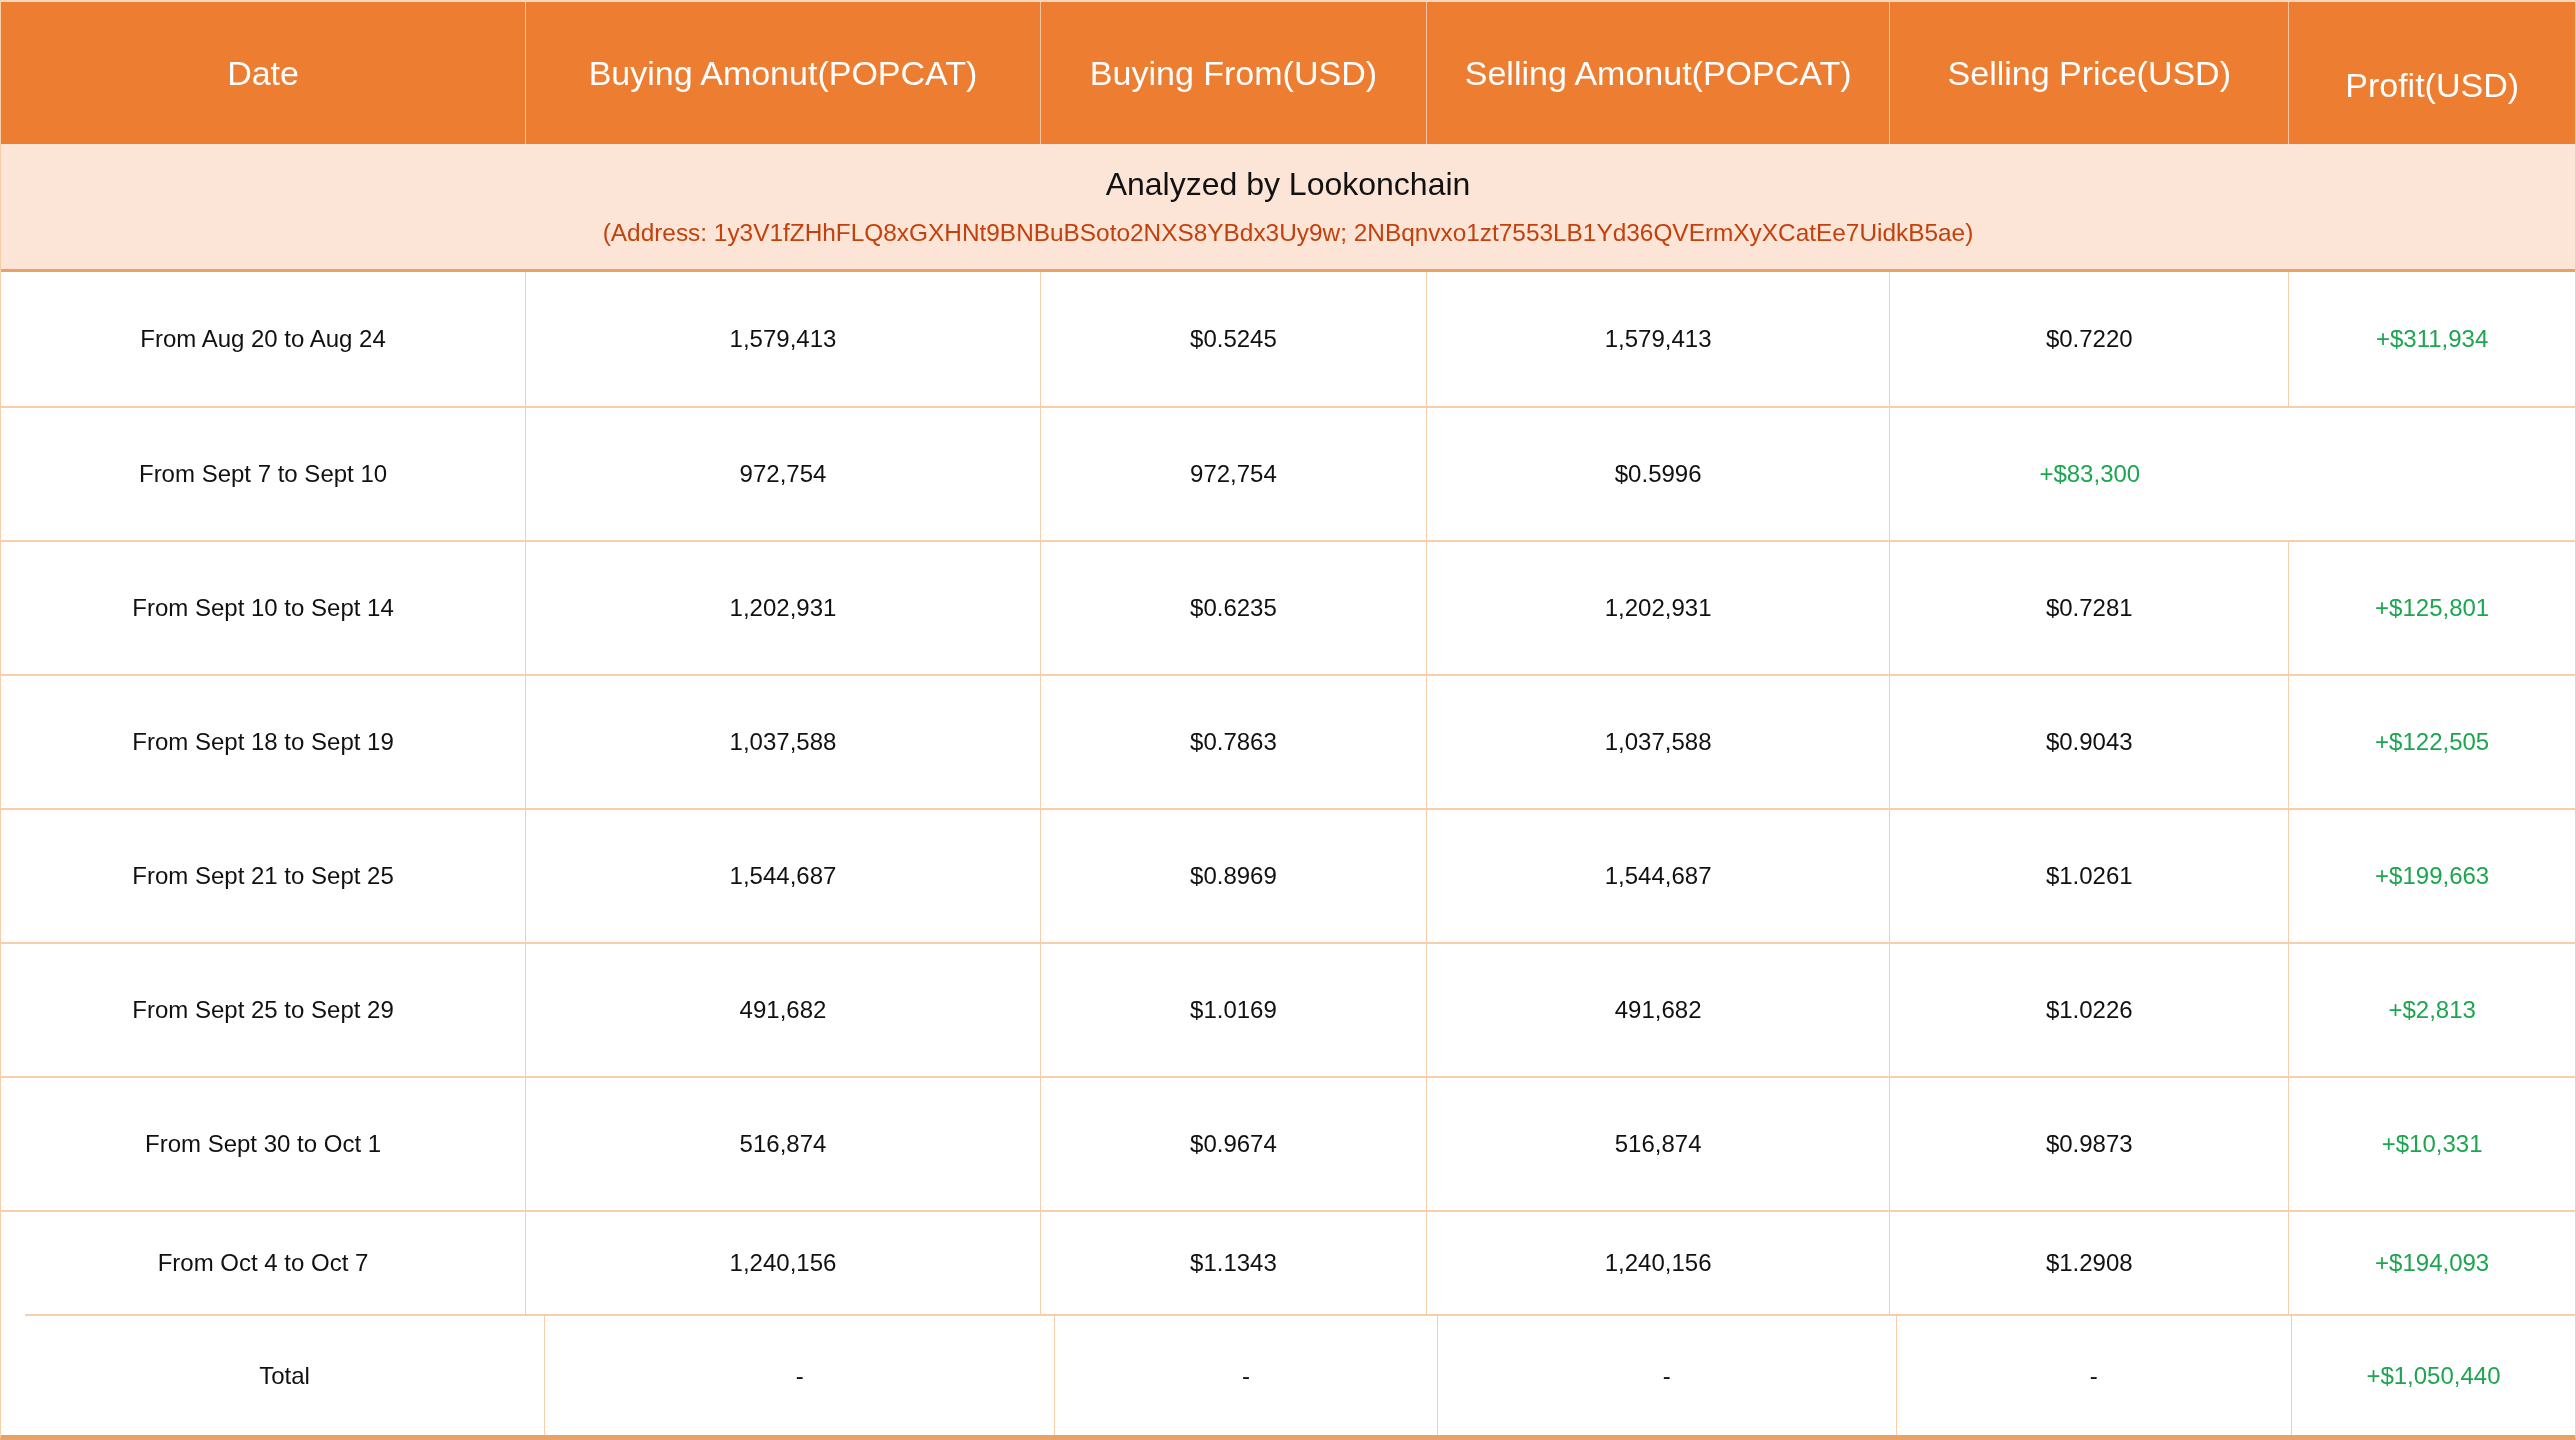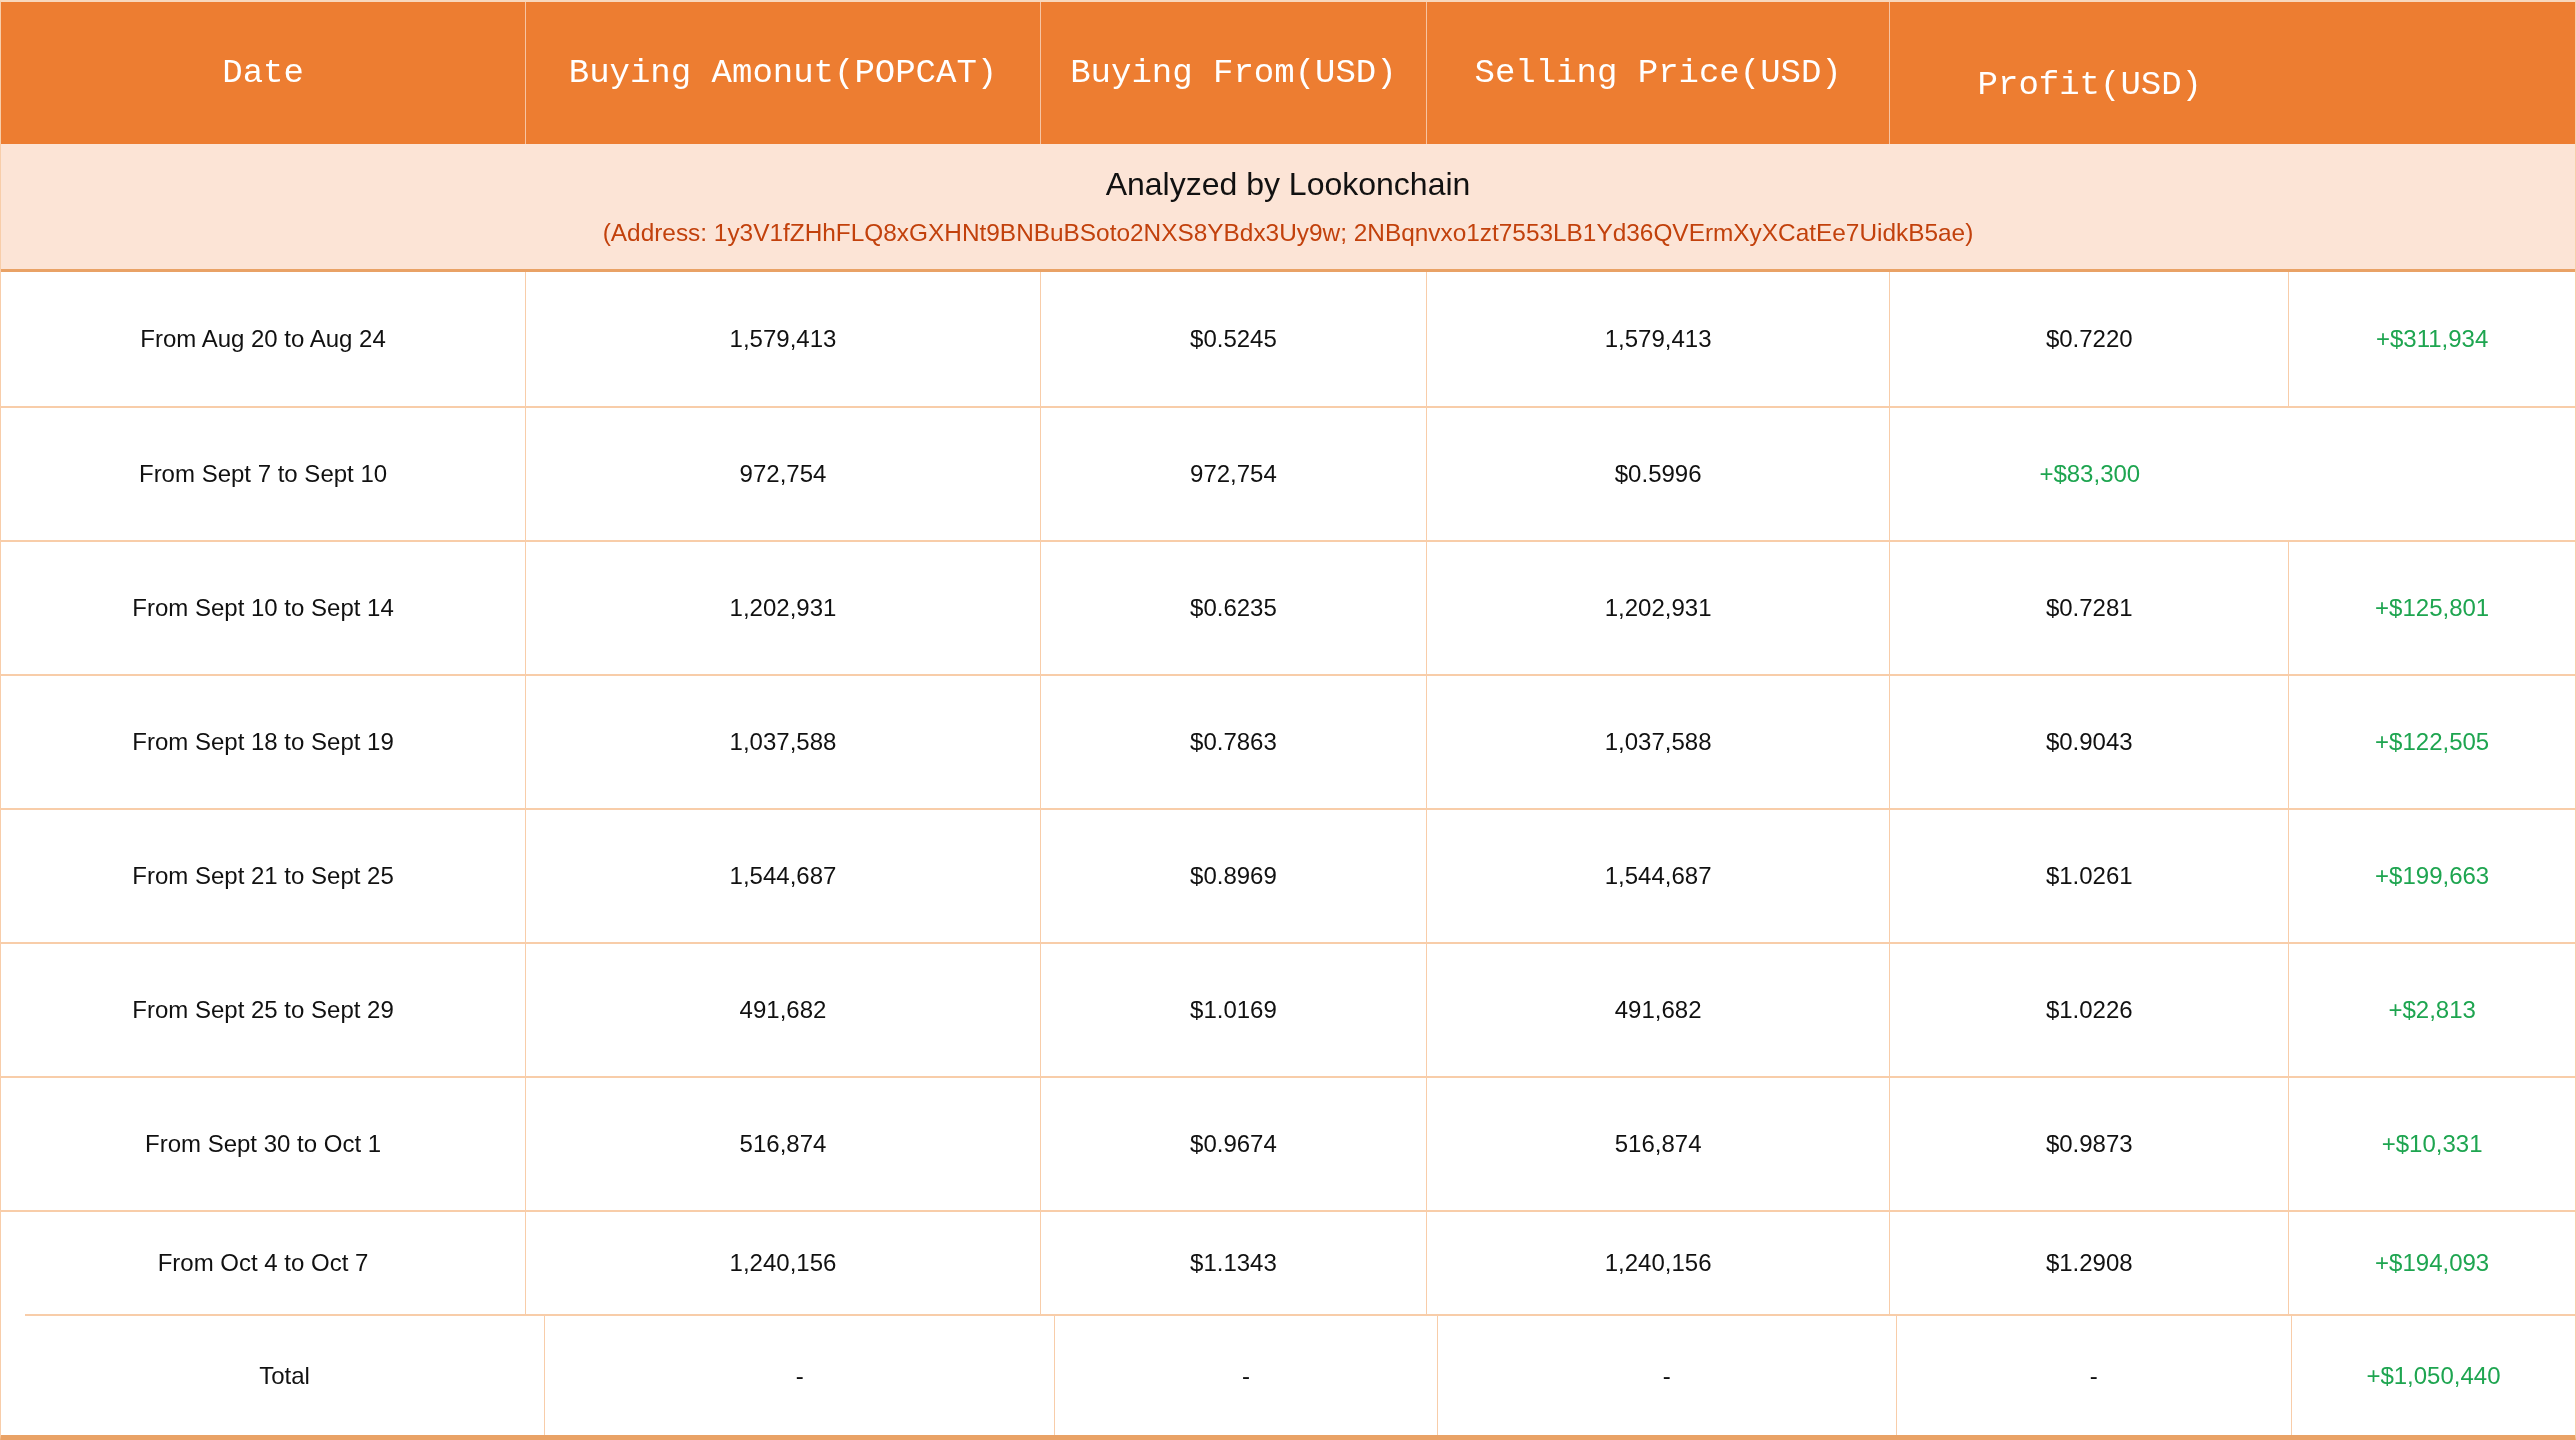--- a/index.html
+++ b/index.html
@@ -32,21 +32,20 @@
     padding: 0 7.4px;
     min-width: 0;
   }
   .cell:last-child { border-right: none; }
 
   .row.header { background: #ed7d31; }
   .row.header .cell {
     color: #ffffff;
     font-size: 34px;
     border-right: 1.5px solid rgba(255,255,255,0.55);
-    font-family: Liberation Mono, monospace;
   }
   .row.header .cell:last-child { border-right: none; margin-top: 24px; }
 
   .row.banner {
     display: flex; flex-direction: column;
     align-items: center; justify-content: center;
     background: #fce4d6;
     border-bottom: 3px solid #e9a266;
     gap: 16px;
   }
@@ -60,20 +59,21 @@
 </style>
 </head>
 <body>
 
 <div class="table">
 
   <div class="row header">
     <div class="cell">Date</div>
     <div class="cell">Buying Amonut(POPCAT)</div>
     <div class="cell">Buying From(USD)</div>
+    <div class="cell">Selling Amonut(POPCAT)</div>
     <div class="cell">Selling Price(USD)</div>
     <div class="cell">Profit(USD)</div>
   </div>
 
   <div class="row banner">
     <div class="banner-title">Analyzed by Lookonchain</div>
     <div class="banner-address">(Address: 1y3V1fZHhFLQ8xGXHNt9BNBuBSoto2NXS8YBdx3Uy9w; 2NBqnvxo1zt7553LB1Yd36QVErmXyXCatEe7UidkB5ae)</div>
   </div>
 
   <div class="row data">

